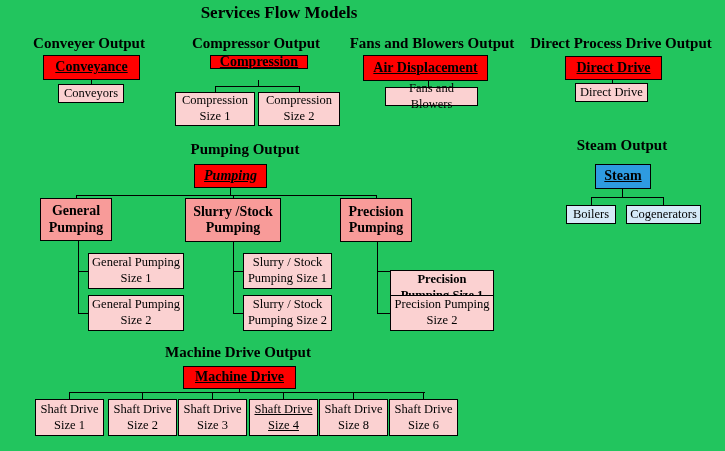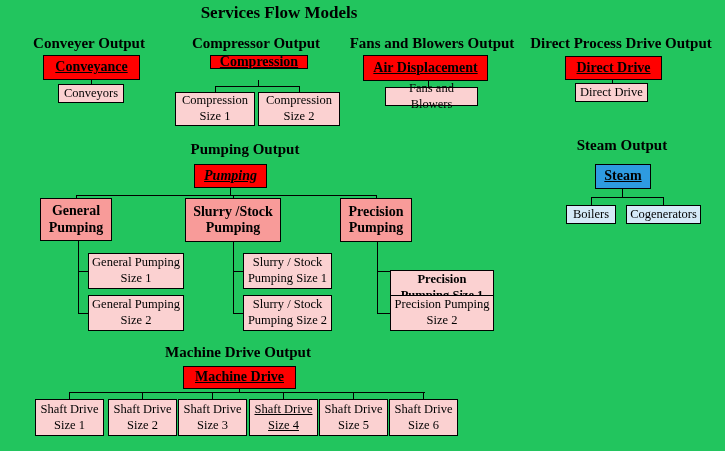--- a/index.html
+++ b/index.html
@@ -97,16 +97,16 @@
   <i class="line" style="left:69px;top:392px;width:1px;height:7px;"></i>
   <i class="line" style="left:142px;top:392px;width:1px;height:7px;"></i>
   <i class="line" style="left:212px;top:392px;width:1px;height:7px;"></i>
   <i class="line" style="left:283px;top:392px;width:1px;height:7px;"></i>
   <i class="line" style="left:353px;top:392px;width:1px;height:7px;"></i>
   <i class="line" style="left:423px;top:392px;width:1px;height:7px;"></i>
   <div class="node leaf" style="left: 35px; top: 399px; width: 69px; height: 37px; background: rgb(251, 209, 209);">Shaft Drive Size 1</div>
   <div class="node leaf" style="left: 108px; top: 399px; width: 69px; height: 37px; background: rgb(251, 209, 209);">Shaft Drive Size 2</div>
   <div class="node leaf" style="left: 178px; top: 399px; width: 69px; height: 37px; background: rgb(251, 209, 209);">Shaft Drive Size 3</div>
   <div class="node leaf" style="left: 249px; top: 399px; width: 69px; height: 37px; background: rgb(251, 209, 209); text-decoration: underline;">Shaft Drive Size 4</div>
-  <div class="node leaf" style="left: 319px; top: 399px; width: 69px; height: 37px; background: rgb(251, 209, 209);">Shaft Drive Size 5</div>
+  <div class="node leaf" style="left: 319px; top: 399px; width: 69px; height: 37px; background: rgb(251, 209, 209);">Shaft Drive Size 8</div>
   <div class="node leaf" style="left: 389px; top: 399px; width: 69px; height: 37px; background: rgb(251, 209, 209);">Shaft Drive Size 6</div>
 
 </div>
 
 </body></html>

